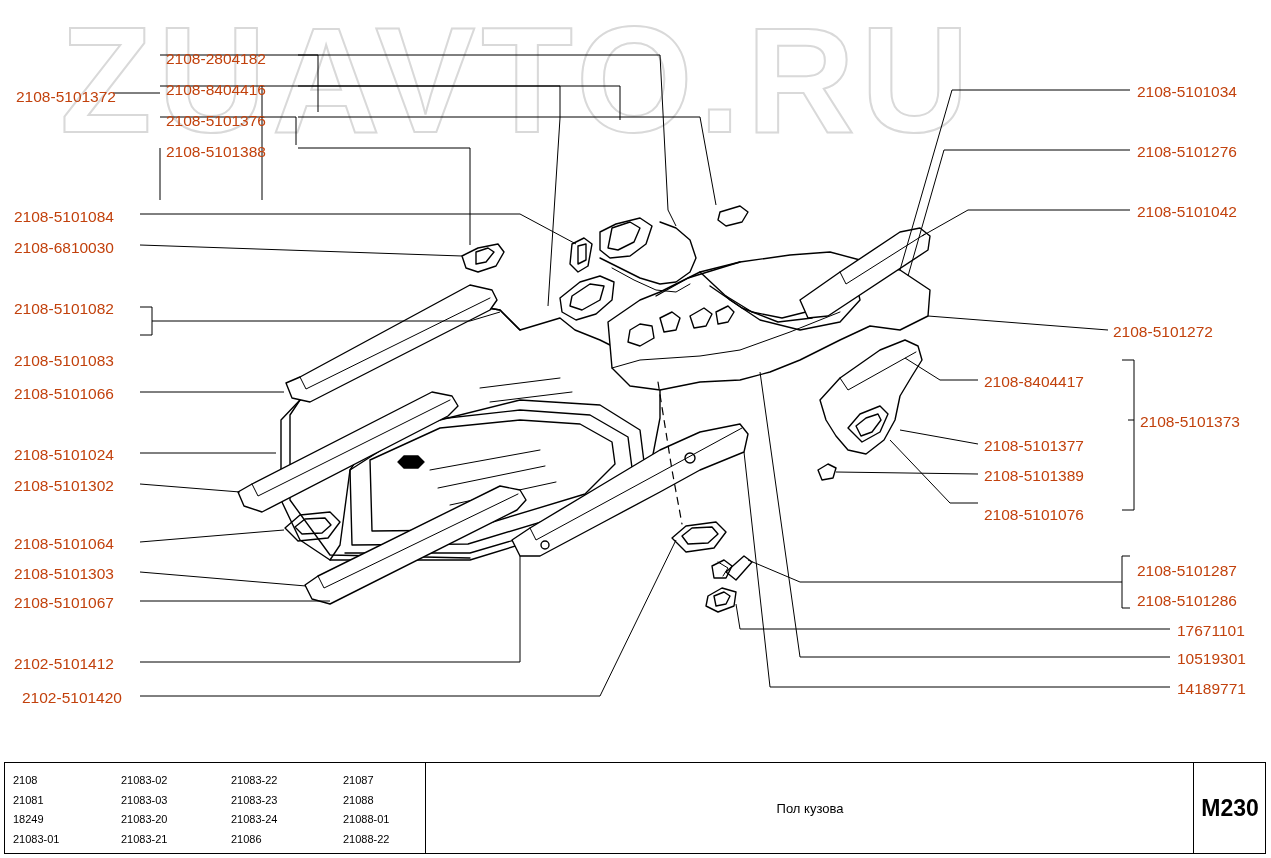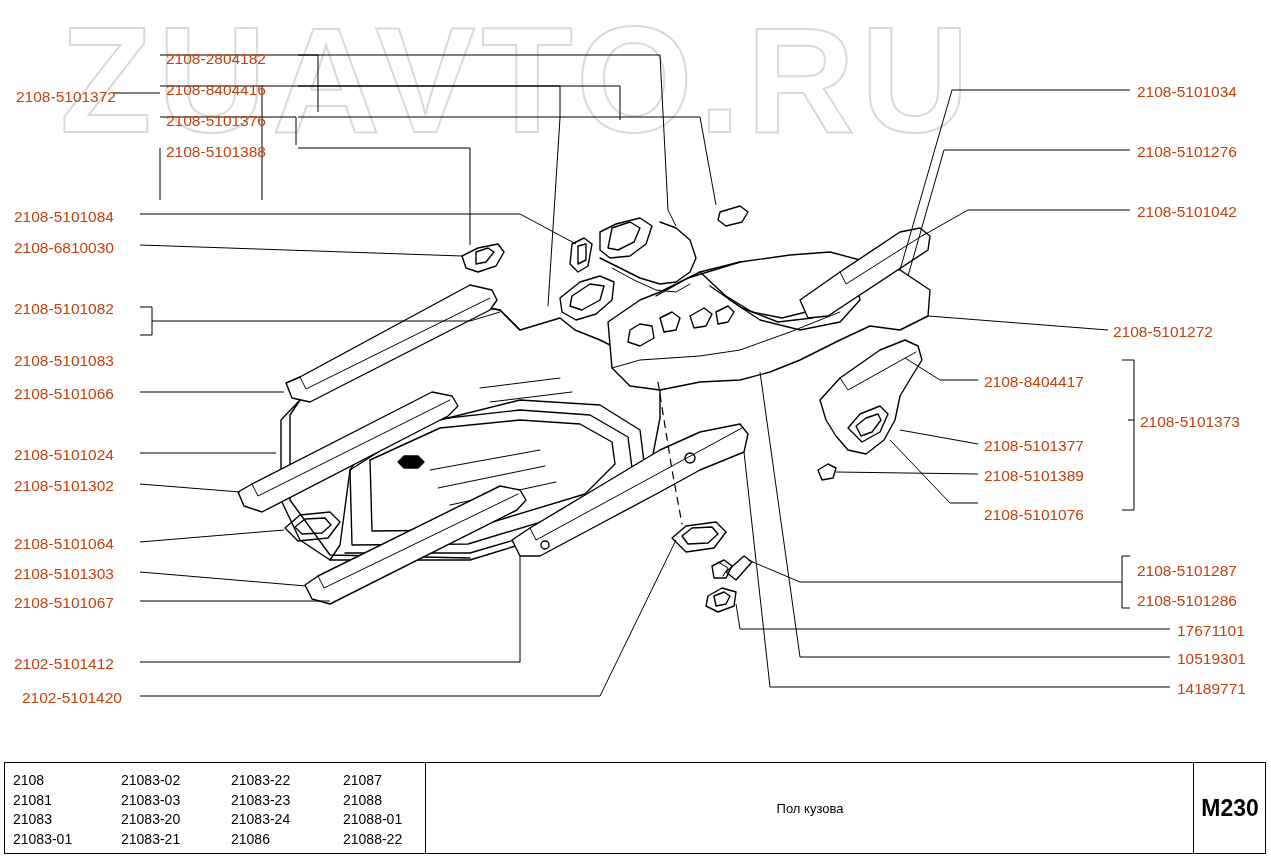--- a/index.html
+++ b/index.html
@@ -75,21 +75,21 @@
     position: absolute;
     top: 0; bottom: 0;
     width: 1px;
     background: #000;
   }
   .codes {
     position: absolute;
     left: 0; top: 0;
     width: 420px;
     height: 100%;
-    font-size: 14px;
+    font-size: 11px;
     padding: 6px 0 0 8px;
     box-sizing: border-box;
   }
   .codes .col {
     position: absolute;
     top: 8px;
   }
   .codes .col div { line-height: 19.5px; white-space: nowrap; }
   .title-cell {
     position: absolute;
@@ -303,21 +303,21 @@
   </div>
 
   <div class="footer">
     <div class="vsep" style="left:420px;"></div>
     <div class="vsep" style="left:1188px;"></div>
 
     <div class="codes">
       <div class="col" style="left:8px;">
         <div>2108</div>
         <div>21081</div>
-        <div>21083</div>
+        <div>18249</div>
         <div>21083-01</div>
       </div>
       <div class="col" style="left:116px;">
         <div>21083-02</div>
         <div>21083-03</div>
         <div>21083-20</div>
         <div>21083-21</div>
       </div>
       <div class="col" style="left:226px;">
         <div>21083-22</div>

